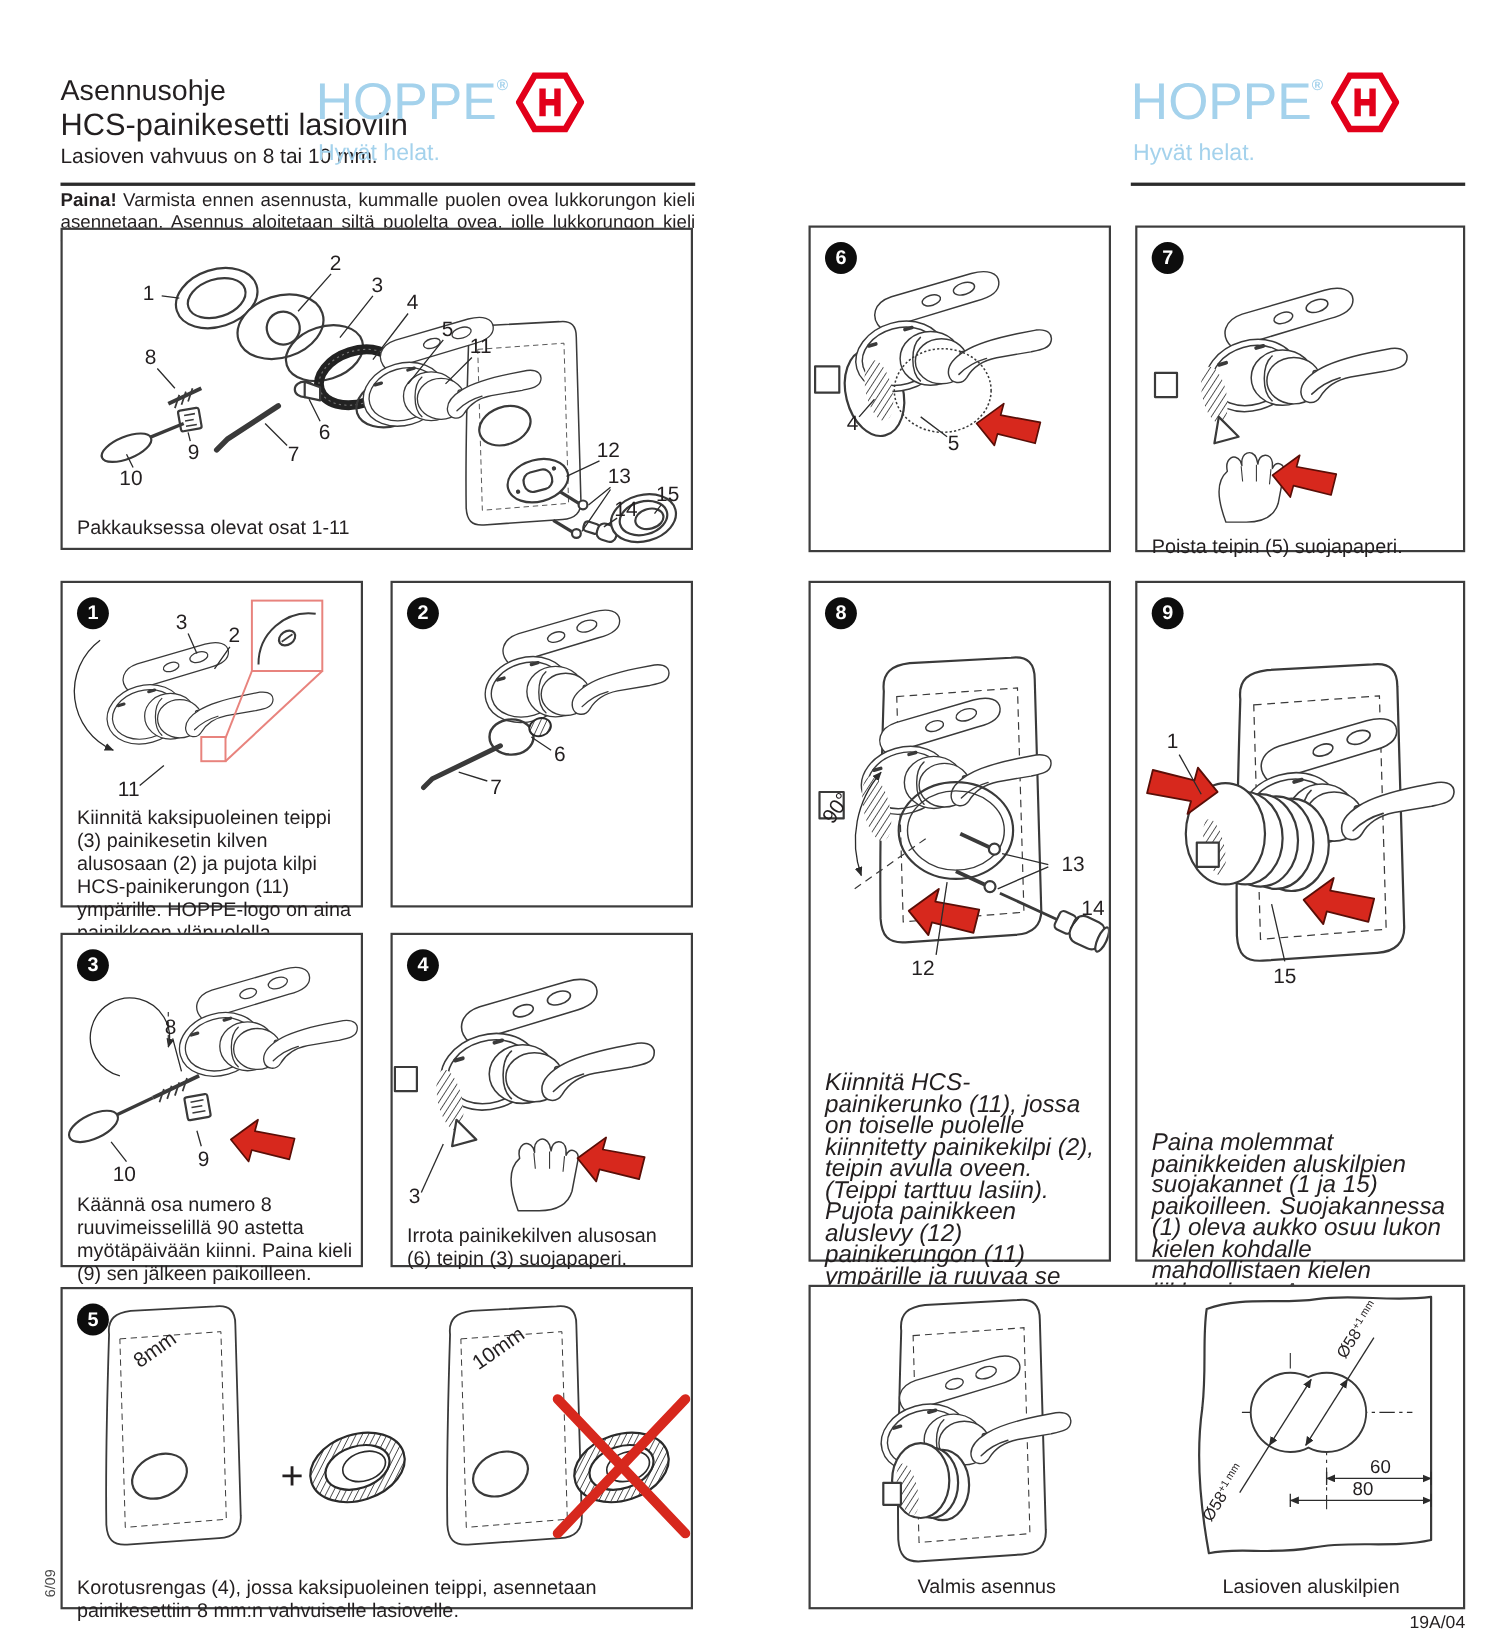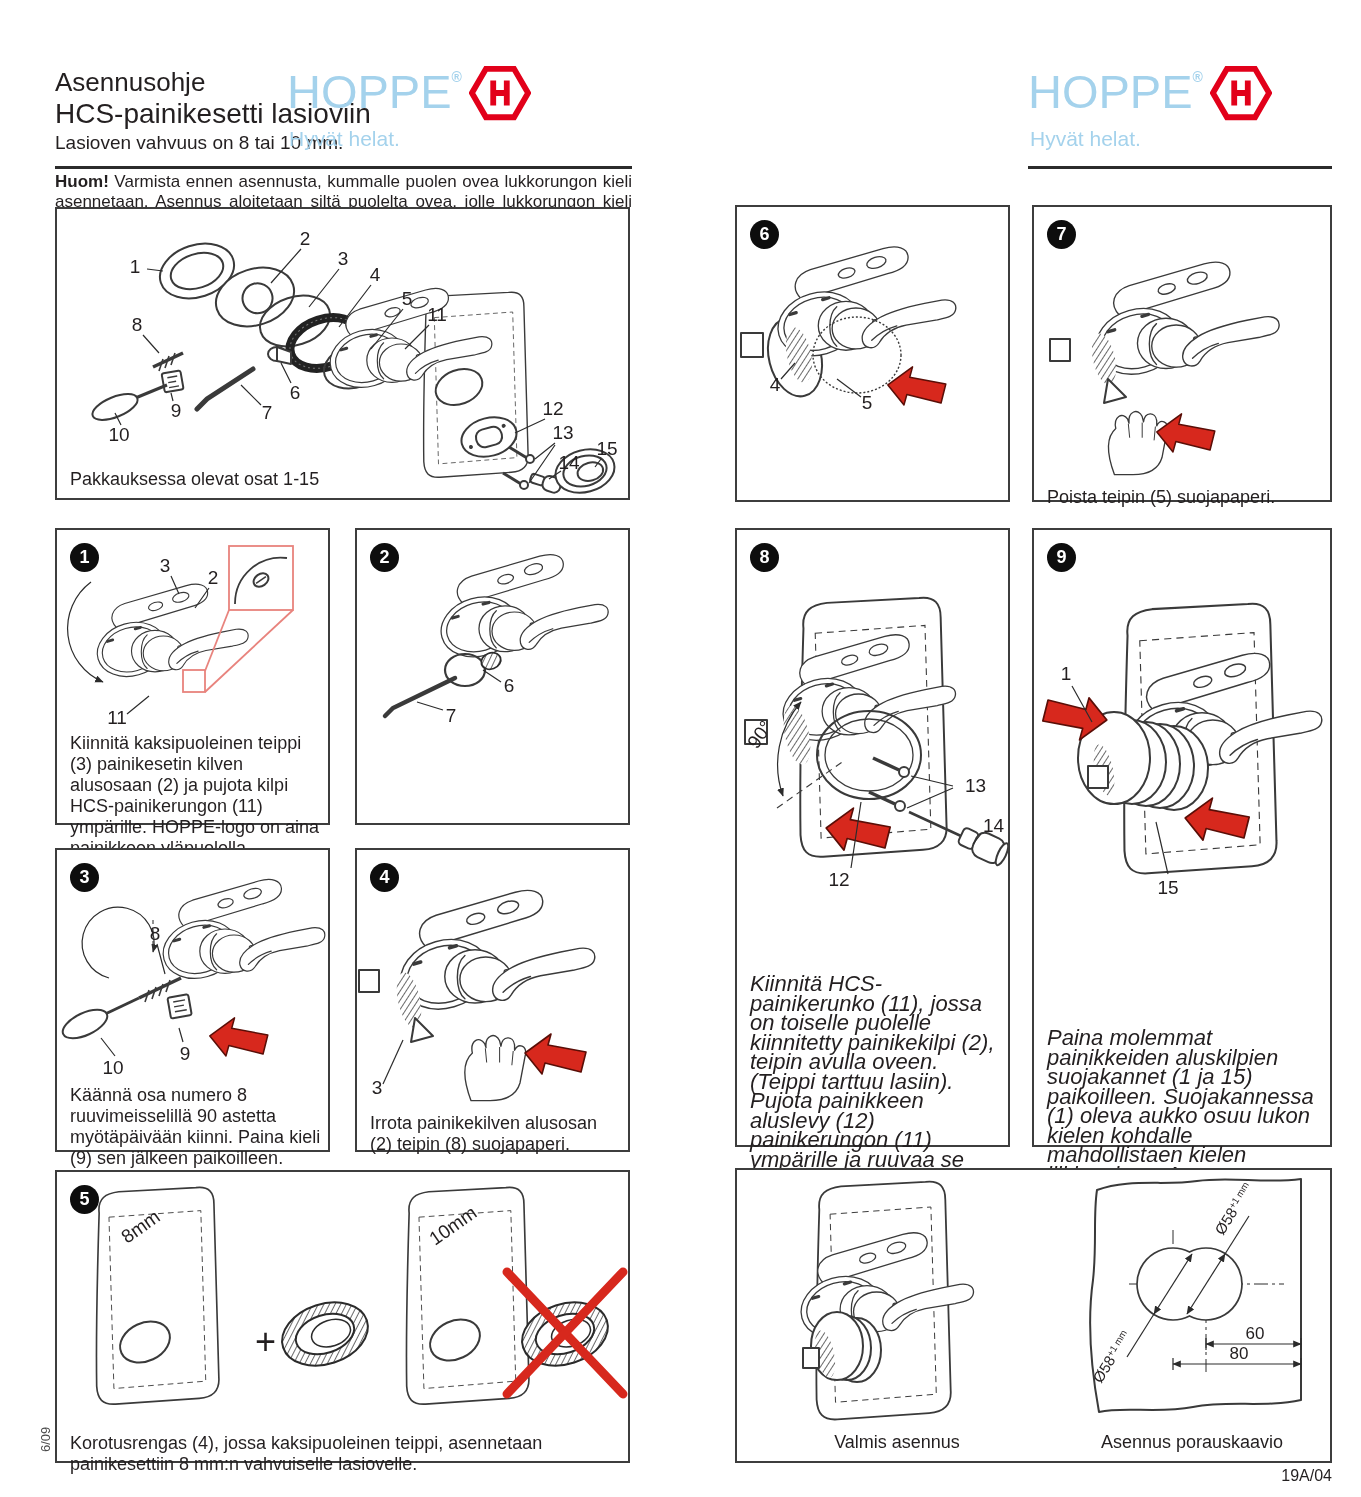--- a/index.html
+++ b/index.html
@@ -119,21 +119,21 @@
       <svg width="62" height="62" viewBox="0 0 64 64">
         <polygon points="3,32 17.5,7 46.5,7 61,32 46.5,57 17.5,57" fill="#fff" stroke="#e2001a" stroke-width="6"></polygon>
         <path d="M25 19 V45 M39 19 V45 M25 32 H39" stroke="#e2001a" stroke-width="6" fill="none"></path>
       </svg>
     </span>
   </div>
   <div class="tagline" style="left:1030px;top:107px;color:#a4d2ec">Hyvät helat.</div>
   <div class="rule" style="left:1028px;top:146px;width:304px;"></div>
 
   <div class="rule" style="left:55px;top:146px;width:577px;"></div>
-  <div class="abs note"><b>Huom!</b><span> Varmista ennen asennusta, kummalle puolen ovea lukkorungon kieli asennetaan. Asennus aloitetaan siltä puolelta ovea, jolle lukkorungon kieli tulee asentaa.</span></div>
+  <div class="abs note"><b>Paina!</b><span> Varmista ennen asennusta, kummalle puolen ovea lukkorungon kieli asennetaan. Asennus aloitetaan siltä puolelta ovea, jolle lukkorungon kieli tulee asentaa.</span></div>
 
   <section class="panel" style="left:55px;top:187px;width:575px;height:293px;">
     <svg class="art" width="571" height="289" viewBox="0 0 571 289">
 
       <g transform="translate(140,62) rotate(-18)">
         <ellipse class="s" cx="0" cy="0" rx="38" ry="26"></ellipse>
           <ellipse class="s sn" cx="0" cy="0" rx="27" ry="17"></ellipse>
       </g>
 
       <g transform="translate(198,88) rotate(-18)">
@@ -220,21 +220,21 @@
       <text class="lbl" x="210" y="210" text-anchor="middle">7</text>
       <text class="lbl" x="80" y="122" text-anchor="middle">8</text>
       <text class="lbl" x="119" y="208" text-anchor="middle">9</text>
       <text class="lbl" x="62" y="232" text-anchor="middle">10</text>
       <text class="lbl" x="380" y="112" text-anchor="middle">11</text>
       <text class="lbl" x="496" y="206" text-anchor="middle">12</text>
       <text class="lbl" x="506" y="230" text-anchor="middle">13</text>
       <text class="lbl" x="512" y="260" text-anchor="middle">14</text>
       <text class="lbl" x="550" y="246" text-anchor="middle">15</text>
     </svg>
-    <div class="cap" style="bottom:8px;">Pakkauksessa olevat osat 1-15</div>
+    <div class="cap" style="bottom:8px;">Pakkauksessa olevat osat 1-11</div>
   </section>
 
   <section class="panel" style="left:55px;top:508px;width:275px;height:297px;">
     <div class="badge">1</div>
     <svg class="art" width="271" height="202" viewBox="0 0 271 202">
       <path class="ld" d="M34 52 A58 58 0 0 0 46 152" marker-end="url(#mArr)"></path>
       <use href="#sym-handle" transform="translate(14,50) scale(0.56)"></use>
       <rect class="red" x="172" y="16" width="64" height="64"></rect>
       <path class="sn" stroke="#3a3a3a" stroke-width="1.8" d="M178 74 A46 46 0 0 1 230 28"></path>
       <g transform="rotate(-35 204 50)">
@@ -297,21 +297,21 @@
     <svg class="art" width="271" height="260" viewBox="0 0 271 260">
       <use href="#sym-handle" transform="translate(10,35) scale(0.72)"></use>
       <rect class="s" x="2" y="120" width="20" height="22"></rect>
       <ellipse cx="52" cy="150" rx="11" ry="28" transform="rotate(-12 52 150)" fill="url(#hatch)" stroke="none"></ellipse>
       <path class="s" d="M58 168 L76 186 L54 192 Z"></path>
       <use href="#sym-hand" transform="translate(95,150) scale(0.68)"></use>
       <use href="#sym-arrow" transform="translate(165,182) scale(1)"></use>
       <path class="ld" d="M26 234 L46 190"></path>
       <text class="lbl" x="20" y="244" text-anchor="middle">3</text>
     </svg>
-    <div class="cap" style="top:263px;">Irrota painikekilven alusosan (2) teipin (8) suojapaperi.</div>
+    <div class="cap" style="top:263px;">Irrota painikekilven alusosan (6) teipin (3) suojapaperi.</div>
   </section>
 
   <section class="panel" style="left:55px;top:1150px;width:575px;height:293px;">
     <div class="badge">5</div>
     <svg class="art" width="571" height="258" viewBox="0 0 571 258">
       <use href="#sym-glass" transform="translate(20,14) scale(0.82)"></use>
       <ellipse class="s" cx="88" cy="170" rx="26" ry="19" transform="rotate(-25 88 170)"></ellipse>
       <text class="lbl" transform="translate(70,72) rotate(-35)">8mm</text>
       <text x="198" y="182" font-size="36" font-family="Liberation Sans,sans-serif" fill="#231f20">+</text>
       <use href="#sym-ring" transform="translate(268,162)"></use>
@@ -430,17 +430,17 @@
         <text font-size="15" fill="#231f20" font-family="Liberation Sans,sans-serif" transform="translate(32,212) rotate(-58)"><tspan>Ø58</tspan><tspan dy="-5" font-size="9.5">+1 mm</tspan></text>
         <text font-size="15" fill="#231f20" font-family="Liberation Sans,sans-serif" transform="translate(154,64) rotate(-58)"><tspan>Ø58</tspan><tspan dy="-5" font-size="9.5">+1 mm</tspan></text>
         <line class="dimln" x1="137" y1="172" x2="232" y2="172" marker-start="url(#mArrS)" marker-end="url(#mArr)"></line>
         <line class="dimln" x1="104" y1="192" x2="232" y2="192" marker-start="url(#mArrS)" marker-end="url(#mArr)"></line>
         <path class="dimln" d="M137 166 L137 178 M104 186 L104 198 M232 166 L232 178 M232 186 L232 198"></path>
         <text class="lbl-s" x="186" y="167" text-anchor="middle">60</text>
         <text class="lbl-s" x="170" y="187" text-anchor="middle">80</text>
       </g>
     </svg>
     <div class="cap cap-center" style="left:40px;top:262px;width:240px;right:auto;">Valmis asennus</div>
-    <div class="cap cap-center" style="left:330px;top:262px;width:250px;right:auto;">Asennus porauskaavio</div>
+    <div class="cap cap-center" style="left:330px;top:262px;width:250px;right:auto;">Lasioven aluskilpien</div>
   </section>
 
   <div class="fcode">19A/04</div>
 </div>
 
 </body></html>

